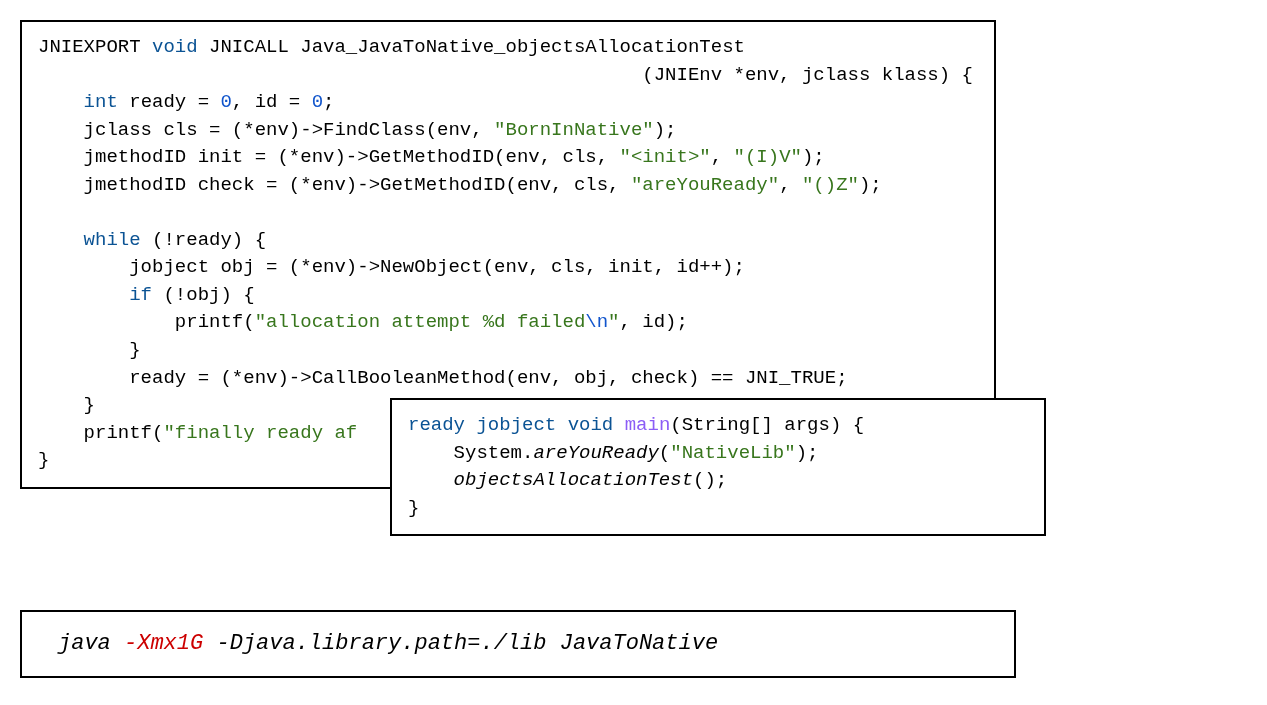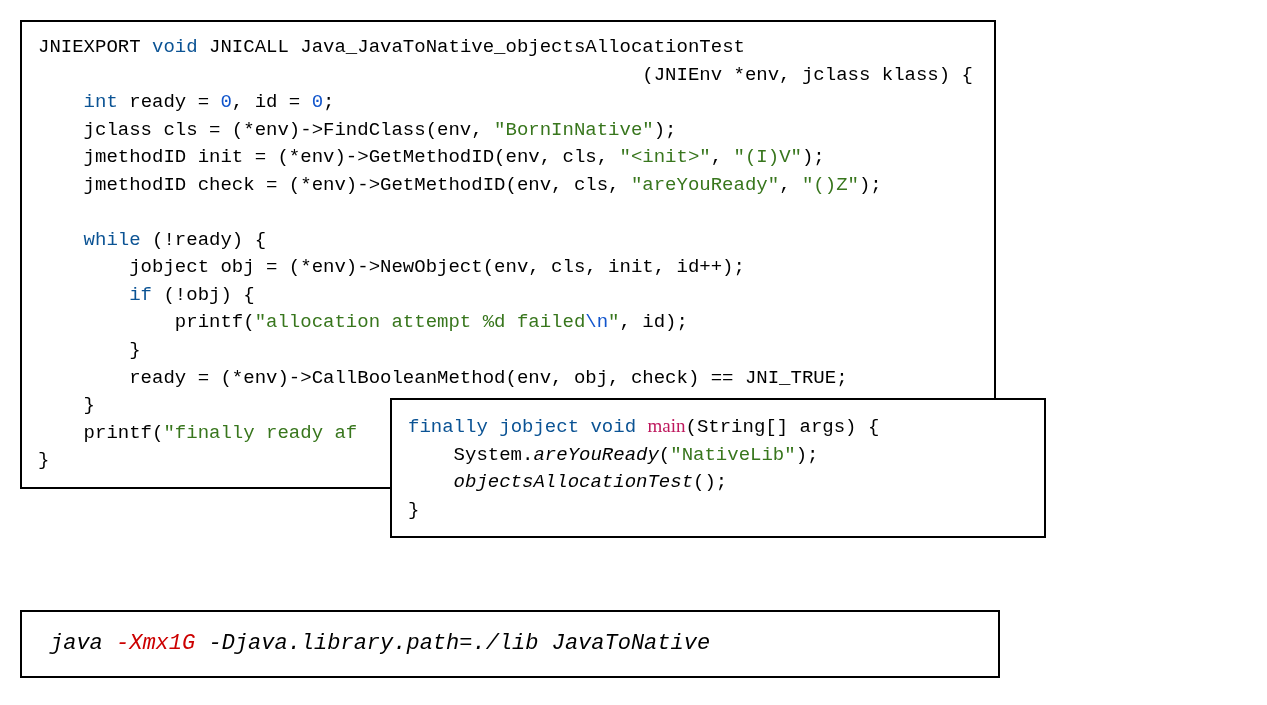--- a/index.html
+++ b/index.html
@@ -32,30 +32,30 @@
   }
   .wrapper {
     position: relative;
     width: 1000px;
     height: 540px;
   }
   .cmd-block {
     width: 920px;
     margin-top: 50px;
     font-style: italic;
-    padding: 16px 28px;
+    padding: 16px 36px;
     font-size: 22px;
   }
   .kw { color: #0b5394; }          
   .str { color: #38761d; }         
   .esc { color: #1155cc; }
   .italic-call { font-style: italic; }
   .literal-num { color: #1155cc; }
   .red { color: #cc0000; }
-  .main-name { color: #be185d; font-family: Liberation Serif, serif; }
+  .main-name { color: #8b5cf6; }
 </style>
 </head>
 <body>
 
 <div class="wrapper">
 
 <div class="code-box c-block"><span>JNIEXPORT </span><span class="kw">void</span><span> JNICALL Java_JavaToNative_objectsAllocationTest</span>
 <span>                                                     (JNIEnv *env, jclass klass) {</span>
 <span>    </span><span class="kw">int</span><span> ready = </span><span class="literal-num">0</span><span>, id = </span><span class="literal-num">0</span><span>;</span>
 <span>    jclass cls = (*env)-&gt;FindClass(env, </span><span class="str">"BornInNative"</span><span>);</span>
@@ -65,20 +65,20 @@
 <span>    </span><span class="kw">while</span><span> (!ready) {</span>
 <span>        jobject obj = (*env)-&gt;NewObject(env, cls, init, id++);</span>
 <span>        </span><span class="kw">if</span><span> (!obj) {</span>
 <span>            printf(</span><span class="str">"allocation attempt %d failed</span><span class="esc">\n</span><span class="str">"</span><span>, id);</span>
 <span>        }</span>
 <span>        ready = (*env)-&gt;CallBooleanMethod(env, obj, check) == JNI_TRUE;</span>
 <span>    }</span>
 <span>    printf(</span><span class="str">"finally ready af</span>
 <span>}</span></div>
 
-<div class="code-box java-block"><span class="kw">finally</span><span> </span><span class="kw">jobject</span><span> </span><span class="kw">void</span><span> </span><span class="main-name">main</span><span>(String[] args) {</span>
+<div class="code-box java-block"><span class="kw">ready</span><span> </span><span class="kw">jobject</span><span> </span><span class="kw">void</span><span> </span><span class="main-name">main</span><span>(String[] args) {</span>
 <span>    System.</span><span class="italic-call">areYouReady</span><span>(</span><span class="str">"NativeLib"</span><span>);</span>
 <span>    </span><span class="italic-call">objectsAllocationTest</span><span>();</span>
 <span>}</span></div>
 
 </div>
 
 <div class="code-box cmd-block"><span>java </span><span class="red">-Xmx1G</span><span> -Djava.library.path=./lib JavaToNative</span></div>
 
 </body></html>

